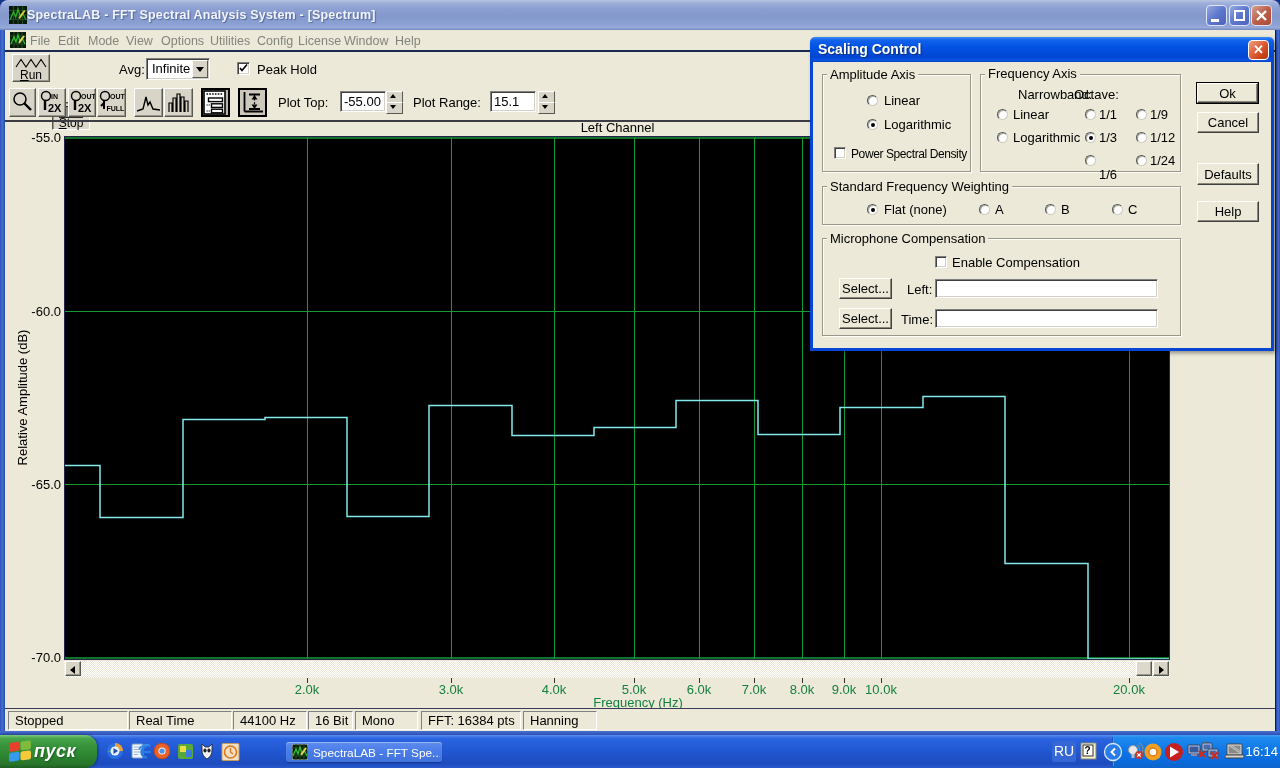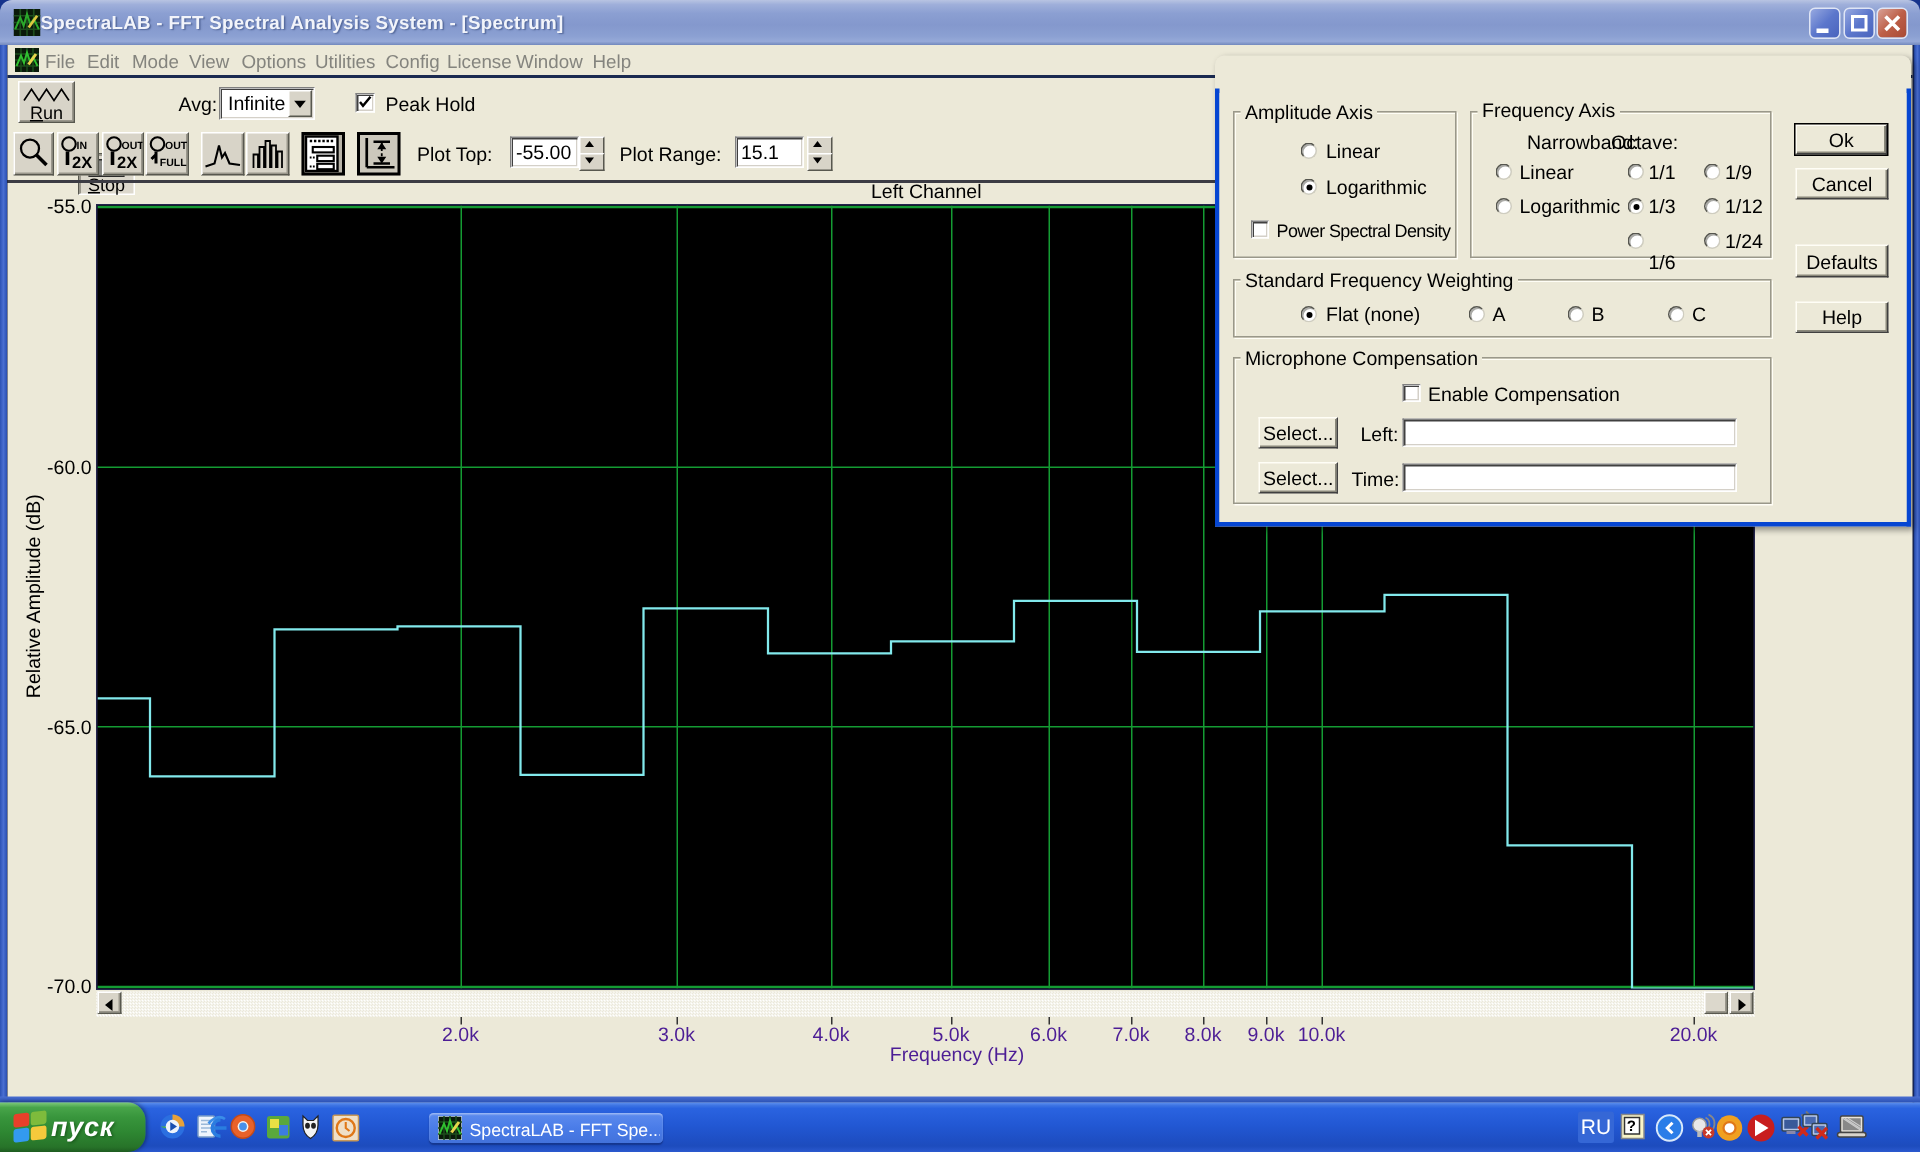--- a/index.html
+++ b/index.html
@@ -56,21 +56,21 @@
 .ylab { position:absolute; width:40px; text-align:right; font-size:13px; color:#000; }
 
 
 #hscroll { position:absolute; left:64px; top:631px; width:1106px; height:17px;
   background-image:repeating-conic-gradient(#ffffff 0% 25%, #ebe8da 0% 50%); background-size:2px 2px; }
 .sbtn { position:absolute; top:0px; width:16px; height:15px; background:#d8d4c8;
   border-top:1px solid #fff; border-left:1px solid #fff;
   border-right:1px solid #58584f; border-bottom:1px solid #58584f;
   box-shadow:inset -1px -1px 0 #9a978c; font-size:9px; text-align:center; line-height:14px; color:#000; }
 
-.xlab { position:absolute; font-size:13px; color:#4c1d95; transform:translateX(-50%); }
+.xlab { position:absolute; font-size:13px; color:#15803d; transform:translateX(-50%); }
 
 .spin { position:absolute; width:15px; height:21px; }
 .spin::before, .spin::after { content:""; position:absolute; left:0; width:15px; height:10px;
   background:#d8d4c8; border-top:1px solid #fff; border-left:1px solid #fff;
   border-right:1px solid #58584f; border-bottom:1px solid #58584f; }
 .spin::before { top:0; } .spin::after { top:11px; }
 .spinarr { position:absolute; width:0; height:0; border-left:3.5px solid transparent; border-right:3.5px solid transparent; z-index:2; }
 
 
 #statusbar { position:absolute; left:5px; top:678px; width:1270px; height:24px; background:#ece9d8;
@@ -313,26 +313,39 @@
       <div class="xlab" style="left:554px;top:652px;">4.0k</div>
       <div class="xlab" style="left:634px;top:652px;">5.0k</div>
       <div class="xlab" style="left:699px;top:652px;">6.0k</div>
       <div class="xlab" style="left:754px;top:652px;">7.0k</div>
       <div class="xlab" style="left:802px;top:652px;">8.0k</div>
       <div class="xlab" style="left:844px;top:652px;">9.0k</div>
       <div class="xlab" style="left:881px;top:652px;">10.0k</div>
       <div class="xlab" style="left:1129px;top:652px;">20.0k</div>
       <div class="xlab" style="left:638px;top:665px;">Frequency (Hz)</div>
     </div>
+    <div id="statusbar">
+      <div class="scell" style="left:3px;width:120px;">Stopped</div>
+      <div class="scell" style="left:124px;width:103px;">Real Time</div>
+      <div class="scell" style="left:228px;width:74px;">44100 Hz</div>
+      <div class="scell" style="left:303px;width:45px;">16 Bit</div>
+      <div class="scell" style="left:350px;width:63px;">Mono</div>
+      <div class="scell" style="left:416px;width:100px;">FFT: 16384 pts</div>
+      <div class="scell" style="left:518px;width:74px;">Hanning</div>
+    </div>
     <div class="lborder"></div>
     <div class="rborder"></div>
     <div class="bborder"></div>
   </div>
 
   <div id="dialog">
+    <div id="dlg-title">
+        <div class="dtext">Scaling Control</div>
+        <div id="dlg-x">✕</div>
+      </div>
     <div class="edge-l"></div>
       <div class="edge-r"></div>
       <div class="edge-b"></div>
     <div id="dlg-body">
 
       <div class="grp" style="left:9px;top:12px;width:149px;height:98px;"></div>
       <div class="grplbl" style="left:14px;top:5px;">Amplitude Axis</div>
       <div class="radio" style="left:54px;top:33px;"></div>
       <div class="lbl" style="left:71px;top:31px;">Linear</div>
       <div class="radio sel" style="left:54px;top:57px;"></div>
@@ -436,20 +449,24 @@
     </svg>
     <div id="taskbtn">
       <svg width="16" height="16" viewBox="0 0 16 16" style="position:absolute;left:6px;top:2px">
         <rect x="0" y="0" width="16" height="16" fill="#0a1a0a" stroke="#c8d8f0" stroke-width="1"></rect>
         <path d="M0 4 H16 M0 8 H16 M0 12 H16 M4 0 V16 M8 0 V16 M12 0 V16" stroke="#1d4d1d" stroke-width="1"></path>
         <path d="M1 12 L4 5 L6 10 L8 3 L10 9 L12 6 L15 12" stroke="#30c030" stroke-width="1.3" fill="none"></path>
         <path d="M9 11 L14 4" stroke="#e8d44c" stroke-width="2"></path>
       </svg>
       <div class="ttxt">SpectraLAB - FFT Spe...</div>
     </div>
+    <div id="tray">
+      <div style="position:absolute;left:0;top:2px;width:2px;height:29px;background:linear-gradient(90deg,#0a3a9a,#6aa8f8);"></div>
+      <div id="clock">16:14</div>
+    </div>
     <div style="position:absolute;left:1052px;top:6px;width:24px;height:21px;background:#3567d6;border-radius:2px;color:#fff;font-size:14px;text-align:center;line-height:21px;">RU</div>
     <svg width="18" height="18" viewBox="0 0 18 18" style="position:absolute;left:1080px;top:7px">
       <rect x="1" y="1" width="15" height="16" fill="#f8f4c8" stroke="#888"></rect>
       <rect x="3" y="3" width="10" height="11" fill="#fff" stroke="#333"></rect>
       <text x="4.5" y="12" font-size="10" font-weight="bold" fill="#000" font-family="Liberation Sans">?</text>
     </svg>
     <svg width="170" height="26" viewBox="0 0 170 26" style="position:absolute;left:1101px;top:4px">
 
       <circle cx="12" cy="13" r="8.5" fill="#2a7de8" stroke="#d8e8fa" stroke-width="1.3"></circle>
       <path d="M14 9.5 L10.5 13 L14 16.5" stroke="#fff" stroke-width="2" fill="none"></path>

